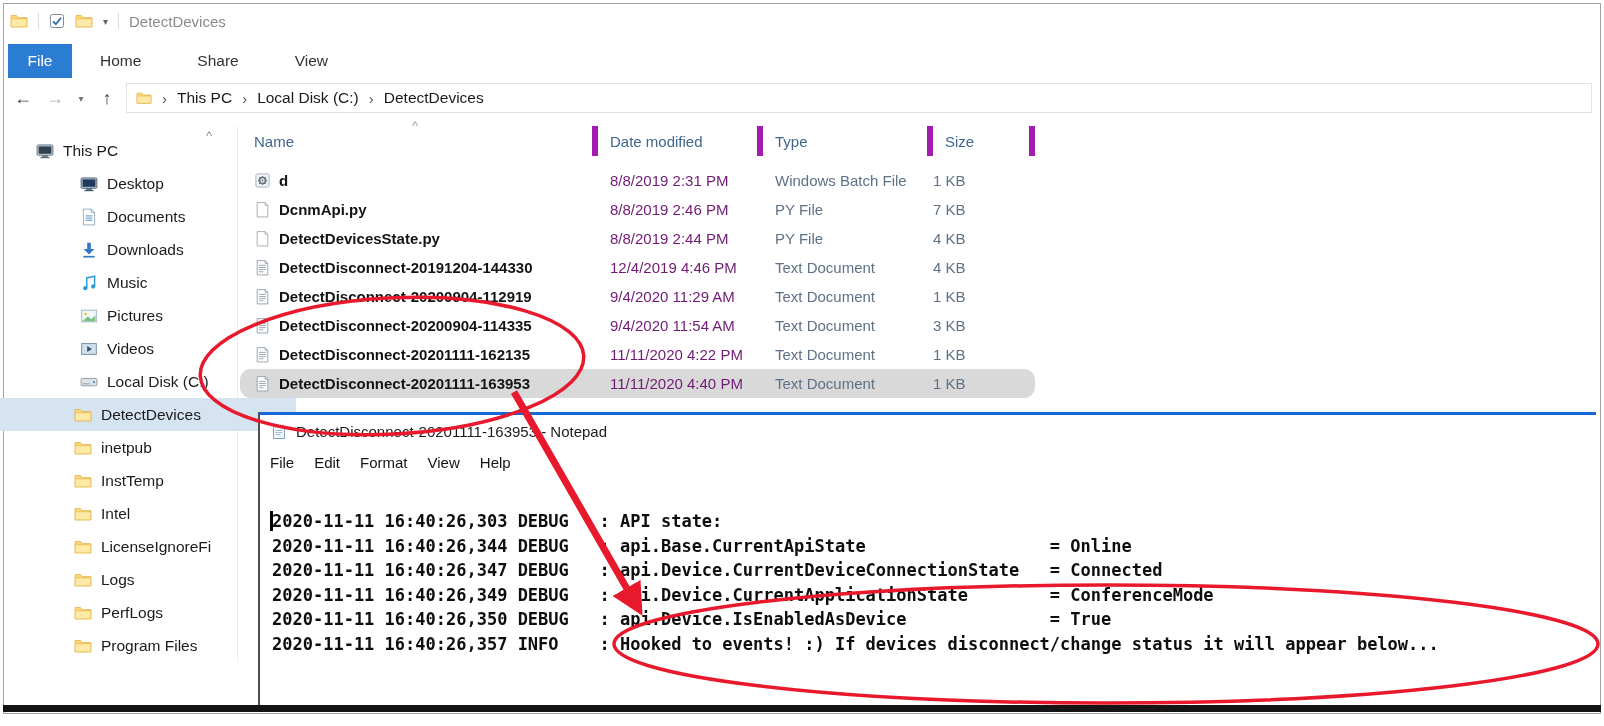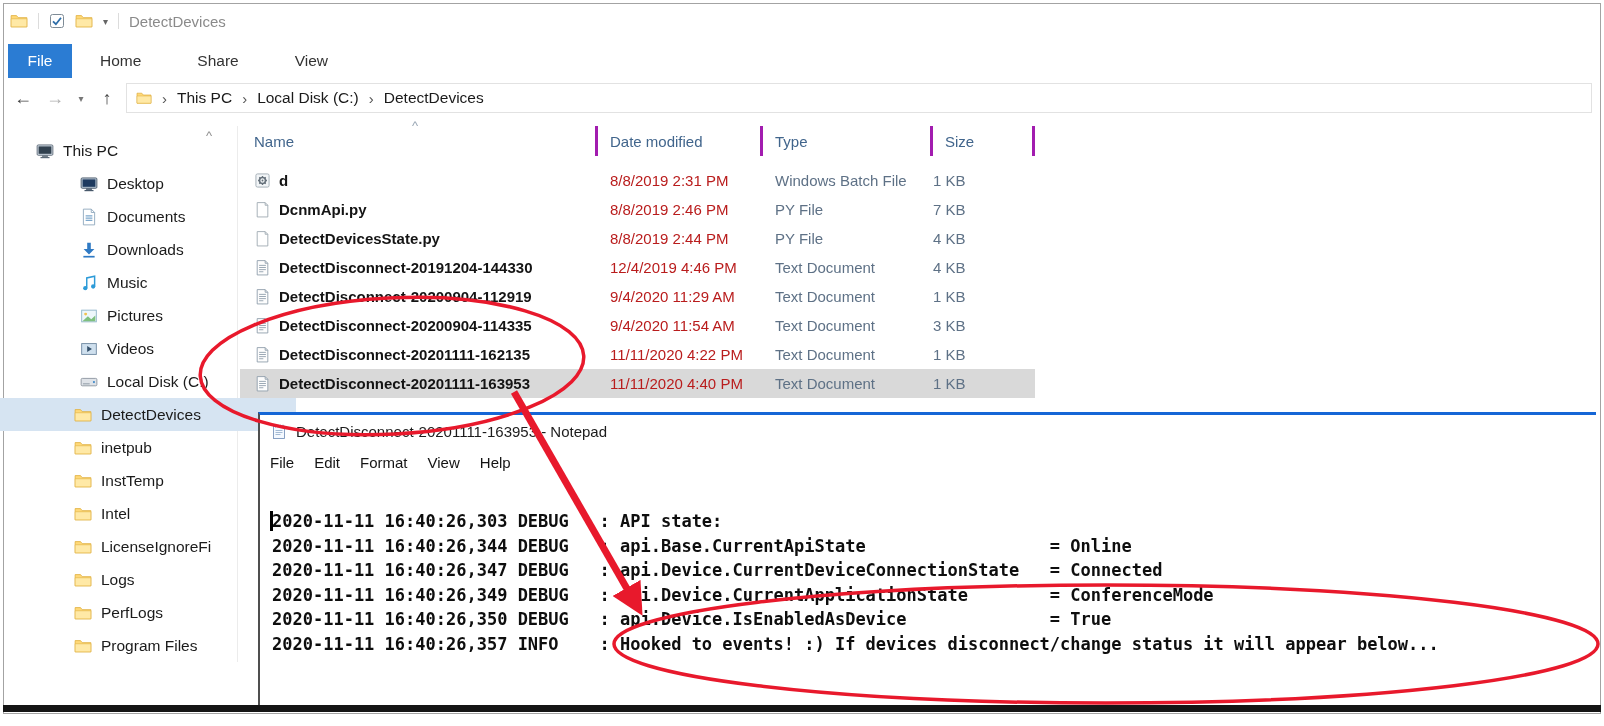--- a/index.html
+++ b/index.html
@@ -31,31 +31,31 @@
   .sidebar{position:absolute;left:0;top:126px;width:232px;padding-top:8px;}
   .side-item{height:33px;display:flex;align-items:center;gap:9px;font-size:15.5px;color:#1b1b1b;width:222px;white-space:nowrap;overflow:hidden;}
   .lvl0{padding-left:36px}.lvl1{padding-left:80px}.lvl2{padding-left:74px}
   .side-item.selected{background:#d6e4f2;}
   .nav-scroll{position:absolute;left:206px;top:128px;font-size:13px;color:#8f8f8f;}
   .vsep{position:absolute;left:237px;top:126px;width:1px;height:536px;background:#ececec;}
 
   
   .flist{position:absolute;left:240px;top:126px;}
   .fhead{display:flex;height:30px;font-size:15px;color:#41658c;}
-  .fhead>div{display:flex;align-items:center;border-right:3px solid #a21caf;box-sizing:border-box;}
+  .fhead>div{display:flex;align-items:center;border-right:6px solid #a21caf;box-sizing:border-box;}
   .h-name{width:358px;padding-left:14px;}
   .h-date{width:165px;padding-left:12px;}
   .h-type{width:170px;padding-left:12px;}
   .h-size{width:102px;padding-left:12px;}
   .sort-caret{position:absolute;left:172px;top:-8px;font-size:13px;color:#9aa7b5;}
   .frows{padding-top:10px;}
   .frow{display:flex;height:29px;align-items:center;width:795px;font-size:15px;box-sizing:border-box;}
-  .frow.selected{background:#d9d9d9;}
+  .frow.selected{background:#d9d9d9;border-radius:11px;}
   .c-name{width:358px;display:flex;align-items:center;gap:8px;padding-left:14px;font-weight:600;color:#141414;box-sizing:border-box;white-space:nowrap;overflow:hidden;}
-  .c-date{width:165px;padding-left:12px;color:#b91c1c;box-sizing:border-box;}
+  .c-date{width:165px;padding-left:12px;color:#701a75;box-sizing:border-box;}
   .c-type{width:170px;padding-left:12px;color:#5e7186;box-sizing:border-box;}
   .c-size{width:102px;padding-right:12px;text-align:left;color:#5e7186;box-sizing:border-box;}
 
   
   .notepad{position:absolute;left:258px;top:412px;width:1338px;height:293px;background:#fff;border-top:3px solid #1566d6;border-left:2px solid #4f4f4f;z-index:10;box-sizing:border-box;}
   .np-titlebar{height:33px;display:flex;align-items:center;gap:9px;padding-left:11px;font-size:15px;color:#1c1c1c;}
   .np-menubar{height:29px;display:flex;align-items:center;font-size:15px;color:#141414;}
   .np-menu-item{padding:0 10px;}
   .np-content{position:relative;padding:5px 0 0 12px;font-family:"DejaVu Sans Mono","Liberation Mono",monospace;font-size:17px;font-weight:700;line-height:24.5px;color:#0e0e0e;margin-top:27px;}
   .np-line{white-space:pre;}

